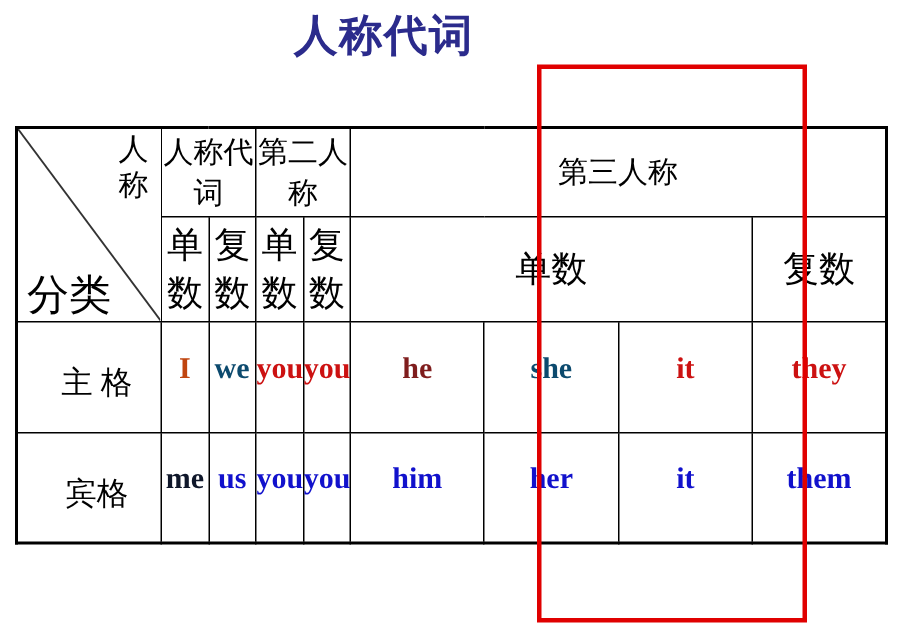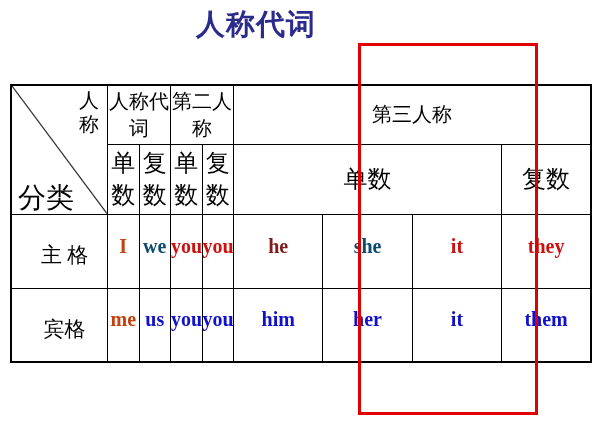--- a/index.html
+++ b/index.html
@@ -192,21 +192,21 @@
         <td class="word w-subj" style="color: rgb(204, 17, 17);">you</td>
         <td class="word w-subj" style="color: rgb(204, 17, 17);">you</td>
         <td class="word w-subj c-third" style="color: #7f1d1d;">he</td>
         <td class="word w-subj c-third" style="color: #0c4a6e;">she</td>
         <td class="word w-subj c-third" style="color: rgb(204, 17, 17);">it</td>
         <td class="word w-subj c-plu3" style="color: rgb(204, 17, 17);">they</td>
       </tr>
 
       <tr class="row-case">
         <td class="case-label">宾格</td>
-        <td class="word w-obj" style="color: #c2410c; margin-left: 40px;">me</td>
+        <td class="word w-obj" style="color: #0f172a; margin-left: 40px;">me</td>
         <td class="word w-obj" style="color: rgb(17, 17, 204);">us</td>
         <td class="word w-obj" style="color: rgb(17, 17, 204);">you</td>
         <td class="word w-obj" style="color: rgb(17, 17, 204);">you</td>
         <td class="word w-obj c-third" style="color: rgb(17, 17, 204);">him</td>
         <td class="word w-obj c-third" style="color: rgb(17, 17, 204); margin-top: 15px;">her</td>
         <td class="word w-obj c-third" style="color: rgb(17, 17, 204);">it</td>
         <td class="word w-obj c-plu3" style="color: rgb(17, 17, 204);">them</td>
       </tr>
     </tbody>
   </table>

